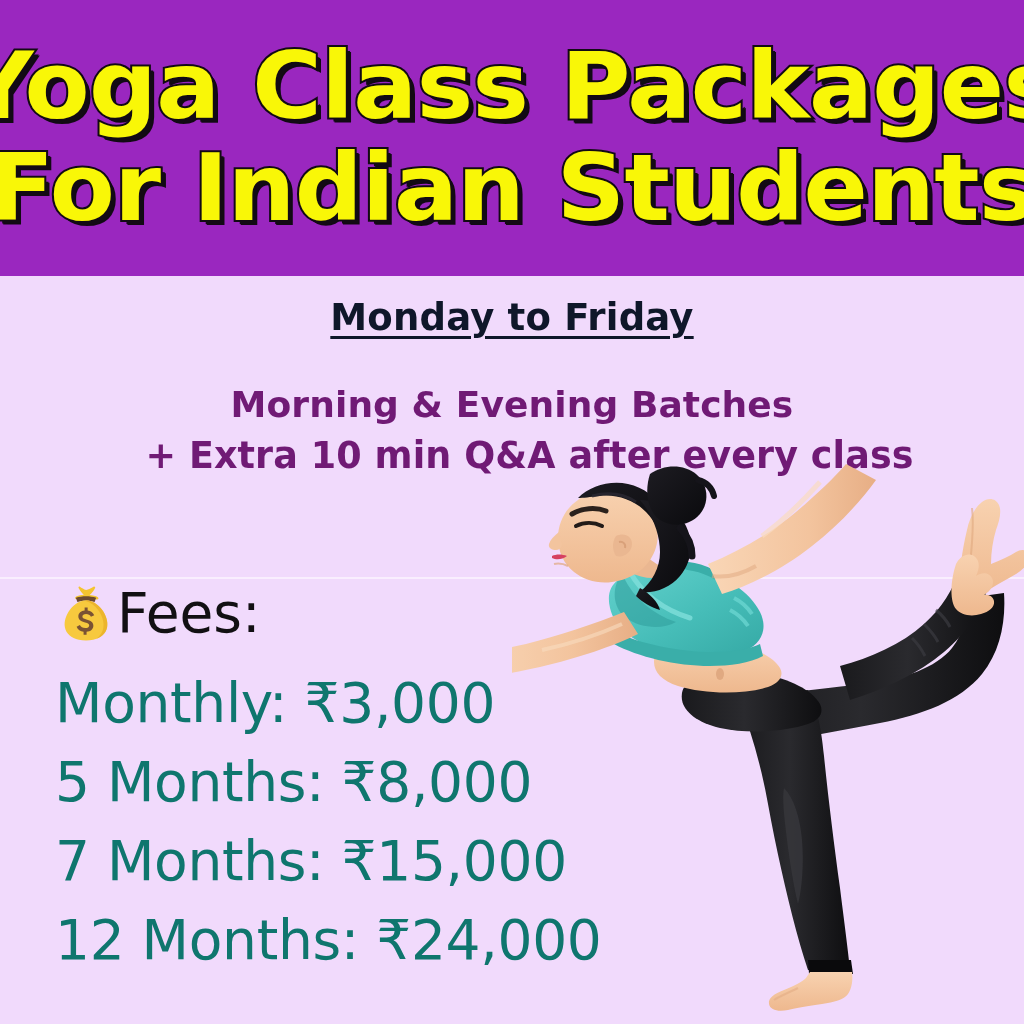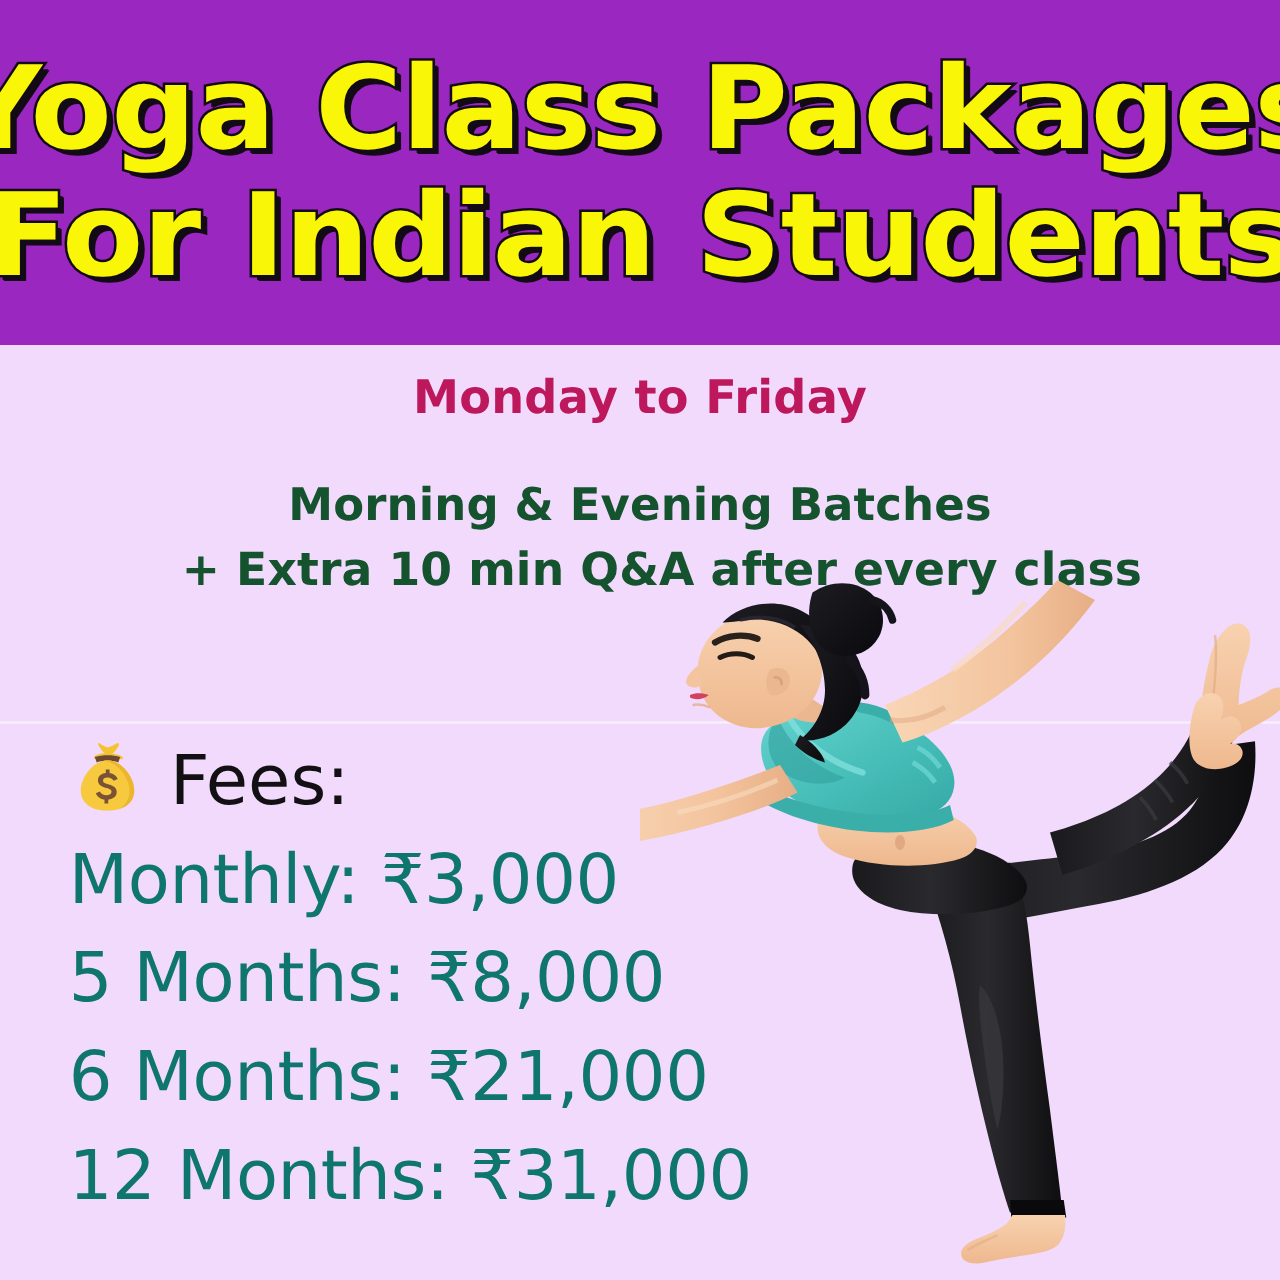--- a/index.html
+++ b/index.html
@@ -63,32 +63,33 @@
     position: absolute;
     left: 0;
     top: 297px;
     width: 1024px;
     text-align: center;
   }
   .sub-heading {
     font-family: "DejaVu Sans", sans-serif;
     font-size: 37px;
     font-weight: bold;
-    color: #be185d;
+    color: #0f172a;
     letter-spacing: 0.2px;
+    text-decoration: underline;
     text-decoration-thickness: 3px;
     text-underline-offset: 6px;
     display: inline-block;
     line-height: 1.15;
   }
   .sub-line {
     font-family: "DejaVu Sans", sans-serif;
     font-size: 36px;
     font-weight: bold;
-    color: #14532d;
+    color: #701a75;
     letter-spacing: 0.1px;
     line-height: 1.28;
     white-space: nowrap;
   }
   .sub-line-1 { margin-top: 42px; }
   .sub-line-2 { margin-top: 5px; font-size: 36.5px; padding-left: 35px; }
 
   
   .faint-rule {
     position: absolute;
@@ -101,22 +102,22 @@
 
   
   .fees-block {
     position: absolute;
     left: 55px;
     top: 574px;
     width: 640px;
   }
   .fees-heading {
     display: flex;
-    align-items: flex-end;
-    gap: 19px;
+    align-items: center;
+    gap: 0;
     height: 78px;
   }
   .money-bag {
     width: 62px;
     height: 62px;
     flex: 0 0 62px;
     position: relative;
     display: block;
   }
   .fees-label {
@@ -194,22 +195,22 @@
                    0 1.7 -1.6 2.8 -4.1 2.8 -2.6 0 -4.6-1.1 -5.5-3.1l-3.4 1.6c1.2 3 3.8 4.8 7.2 5.3v3h3.1v-3
                    c4.2-0.4 7-2.8 7-6.3 0-3.6 -2.6-5.4 -7.2-6.5 -3.2-0.8 -4.1-1.6 -4.1-3 0-1.6 1.4-2.6 3.8-2.6
                    2.3 0 4.1 1 5 2.8l3.4-1.6c-1.2-2.8 -3.5-4.4 -6.8-4.9Z" fill="#7a5234"></path>
         </svg>
       </span>
       <span class="fees-label">Fees:</span>
     </div>
 
     <div class="fee-row">Monthly: ₹3,000</div>
     <div class="fee-row">5 Months: ₹8,000</div>
-    <div class="fee-row">6 Months: ₹21,000</div>
-    <div class="fee-row">12 Months: ₹31,000</div>
+    <div class="fee-row">7 Months: ₹15,000</div>
+    <div class="fee-row">12 Months: ₹24,000</div>
 
   </div>
 
   <div class="yoga-illustration">
     <svg viewBox="0 0 512 560" width="512" height="560" aria-hidden="true">
       <defs>
         <linearGradient id="skinGrad" x1="0" y1="0" x2="0" y2="1">
           <stop offset="0%" stop-color="#f8d2b0"></stop>
           <stop offset="100%" stop-color="#eeb88e"></stop>
         </linearGradient>

